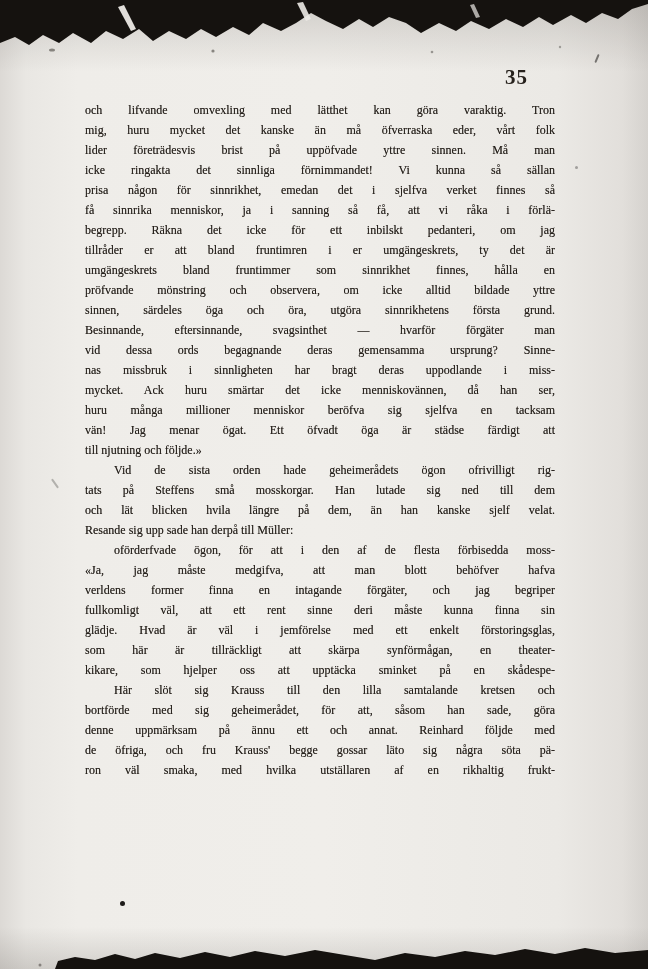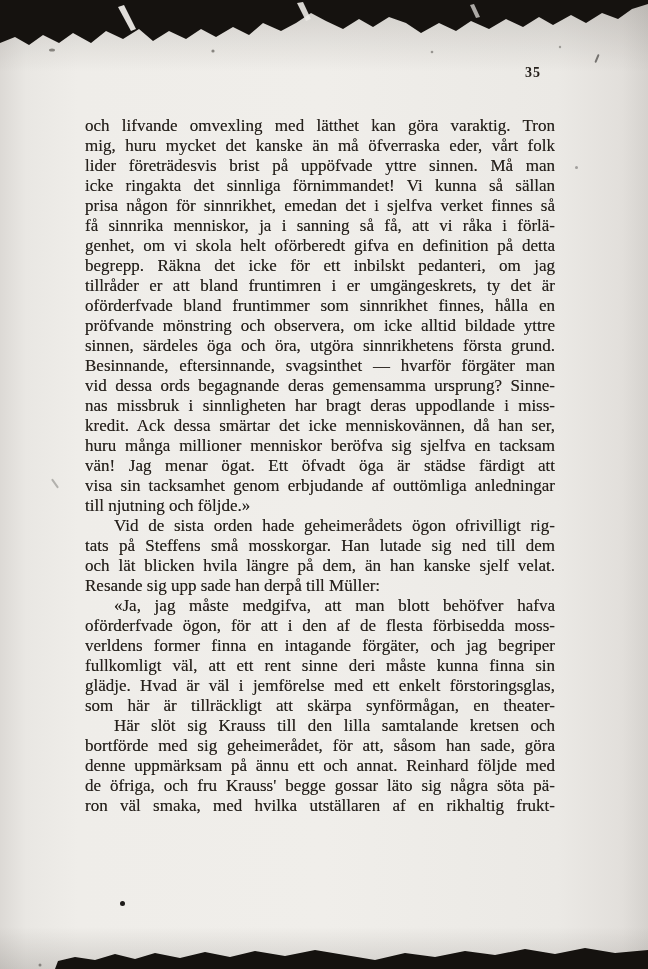--- a/index.html
+++ b/index.html
@@ -13,26 +13,26 @@
   }
   .page::before{
     content:'';position:absolute;inset:0;pointer-events:none;
     background:
       linear-gradient(180deg,rgba(92,86,80,.22) 0px,rgba(92,86,80,0) 72px),
       linear-gradient(0deg,rgba(92,86,80,.20) 0px,rgba(92,86,80,0) 42px);
   }
   .artifact-top{position:absolute;top:0;left:0;width:648px;height:60px;display:block;}
   .artifact-bottom{position:absolute;bottom:0;left:0;width:648px;height:25px;display:block;}
   .page-number{
-    position:absolute;top:65px;right:107px;
-    font-size:14px;font-weight:bold;letter-spacing:1px;
+    position:absolute;top:65px;right:120px;
+    font-size:21px;font-weight:bold;letter-spacing:1px;
   }
   .text-block{
-    position:absolute;left:85px;top:116px;width:470px;
-    font-size:17px;line-height:20px;
+    position:absolute;left:85px;top:100px;width:470px;
+    font-size:12px;line-height:20px;
     text-shadow:0 0 .4px rgba(38,33,28,.55);
   }
   .paragraph{margin:0;}
   .line{text-align:justify;text-align-last:justify;white-space:normal;}
   .line.last{text-align:last left;text-align-last:left;}
   .paragraph.indent .line:first-child{text-indent:29px;}
   .speck{position:absolute;background:#1d1b19;border-radius:50%;}
   .speck.dot1{left:120px;top:901px;width:5px;height:5px;}
   .speck.dot2{left:596px;top:54px;width:2px;height:9px;border-radius:1px;transform:rotate(22deg);opacity:.55;}
   .speck.dot3{left:54px;top:478px;width:2px;height:11px;border-radius:1px;transform:rotate(-35deg);opacity:.28;}
@@ -57,48 +57,47 @@
   <div class="page-number">35</div>
 
   <div class="text-block">
       <div class="paragraph">
         <div class="line">och lifvande omvexling med lätthet kan göra varaktig.  Tron</div>
         <div class="line">mig, huru mycket det kanske än må öfverraska eder, vårt folk</div>
         <div class="line">lider företrädesvis brist på uppöfvade yttre sinnen.  Må man</div>
         <div class="line">icke ringakta det sinnliga förnimmandet!  Vi kunna så sällan</div>
         <div class="line">prisa någon för sinnrikhet, emedan det i sjelfva verket finnes så</div>
         <div class="line">få sinnrika menniskor, ja i sanning så få, att vi råka i förlä-</div>
-        <div class="line">genhet, om vi skola helt oförberedt gifva en definition på detta</div>
         <div class="line">begrepp.  Räkna det icke för ett inbilskt pedanteri, om jag</div>
         <div class="line">tillråder er att bland fruntimren i er umgängeskrets, ty det är</div>
-        <div class="line">oförderfvade bland fruntimmer som sinnrikhet finnes, hålla en</div>
+        <div class="line">umgängeskrets bland fruntimmer som sinnrikhet finnes, hålla en</div>
         <div class="line">pröfvande mönstring och observera, om icke alltid bildade yttre</div>
         <div class="line">sinnen, särdeles öga och öra, utgöra sinnrikhetens första grund.</div>
         <div class="line">Besinnande, eftersinnande, svagsinthet — hvarför förgäter man</div>
         <div class="line">vid dessa ords begagnande deras gemensamma ursprung? Sinne-</div>
         <div class="line">nas missbruk i sinnligheten har bragt deras uppodlande i miss-</div>
-        <div class="line">kredit.  Ack dessa smärtar det icke menniskovännen, då han ser,</div>
+        <div class="line">mycket.  Ack huru smärtar det icke menniskovännen, då han ser,</div>
         <div class="line">huru många millioner menniskor beröfva sig sjelfva en tacksam</div>
         <div class="line">vän!  Jag menar ögat.  Ett öfvadt öga är städse färdigt att</div>
-        <div class="line">visa sin tacksamhet genom erbjudande af outtömliga anledningar</div>
         <div class="line last">till njutning och följde.»</div>
       </div>
       <div class="paragraph indent">
         <div class="line">Vid de sista orden hade geheimerådets ögon ofrivilligt rig-</div>
         <div class="line">tats på Steffens små mosskorgar.  Han lutade sig ned till dem</div>
         <div class="line">och lät blicken hvila längre på dem, än han kanske sjelf velat.</div>
         <div class="line last">Resande sig upp sade han derpå till Müller:</div>
       </div>
       <div class="paragraph indent">
+        <div class="line">oförderfvade ögon, för att i den af de flesta förbisedda moss-</div>
         <div class="line">«Ja, jag måste medgifva, att man blott behöfver hafva</div>
-        <div class="line">oförderfvade ögon, för att i den af de flesta förbisedda moss-</div>
         <div class="line">verldens former finna en intagande förgäter, och jag begriper</div>
         <div class="line">fullkomligt väl, att ett rent sinne deri måste kunna finna sin</div>
         <div class="line">glädje.  Hvad är väl i jemförelse med ett enkelt förstoringsglas,</div>
         <div class="line">som här är tillräckligt att skärpa synförmågan, en theater-</div>
+        <div class="line">kikare, som hjelper oss att upptäcka sminket på en skådespe-</div>
       </div>
       <div class="paragraph indent">
         <div class="line">Här slöt sig Krauss till den lilla samtalande kretsen och</div>
         <div class="line">bortförde med sig geheimerådet, för att, såsom han sade, göra</div>
         <div class="line">denne uppmärksam på ännu ett och annat.  Reinhard följde med</div>
         <div class="line">de öfriga, och fru Krauss' begge gossar läto sig några söta pä-</div>
         <div class="line">ron väl smaka, med hvilka utställaren af en rikhaltig frukt-</div>
       </div>
     </div>
 

